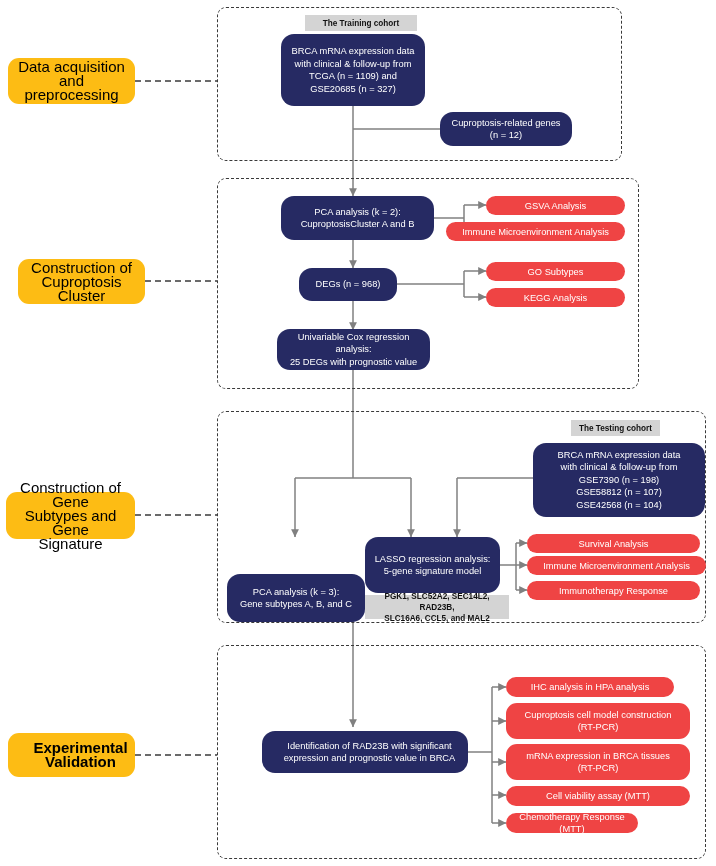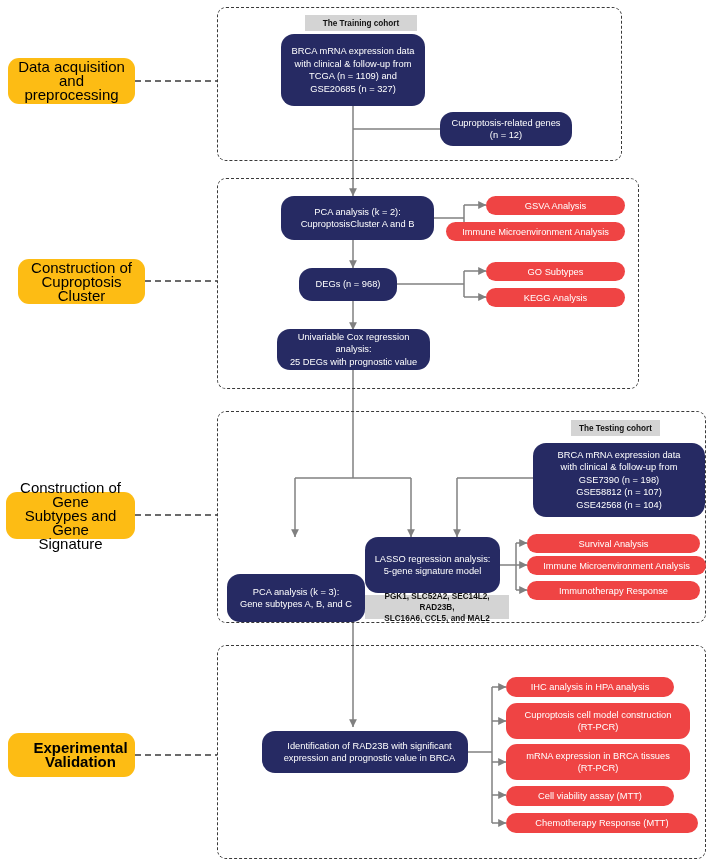--- a/index.html
+++ b/index.html
@@ -285,21 +285,21 @@
   <div class="node-blue" style="left:506px; top:703px; width:184px; height:36px;">
     <span style="white-space:pre-line;">Cuproptosis cell model construction
 (RT-PCR)</span>
   </div>
 
   <div class="node-blue" style="left:506px; top:744px; width:184px; height:36px;">
     <span style="white-space:pre-line;">mRNA expression in BRCA tissues
 (RT-PCR)</span>
   </div>
 
-  <div class="node-blue" style="left:506px; top:786px; width:168px; height:20px;">
+  <div class="node-blue" style="left:506px; top:786px; width:184px; height:20px;">
     <span>Cell viability assay (MTT)</span>
   </div>
 
-  <div class="node-blue" style="left:506px; top:813px; width:192px; height:20px;">
+  <div class="node-blue" style="left:506px; top:813px; width:132px; height:20px;">
     <span>Chemotherapy Response (MTT)</span>
   </div>
 
 </div>
 
 </body></html>

